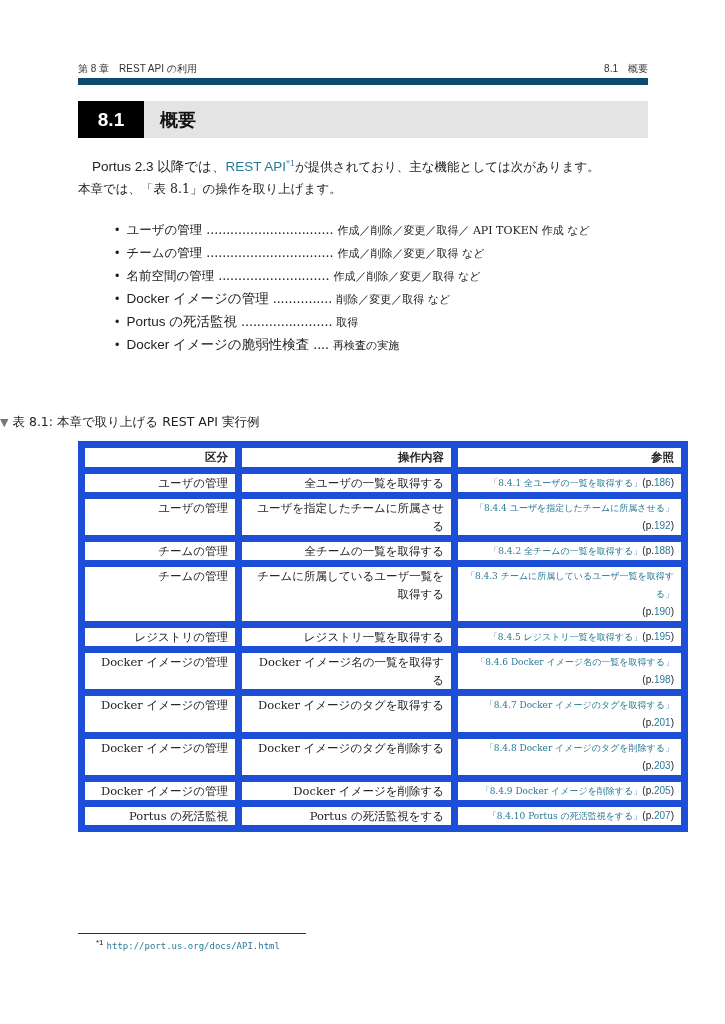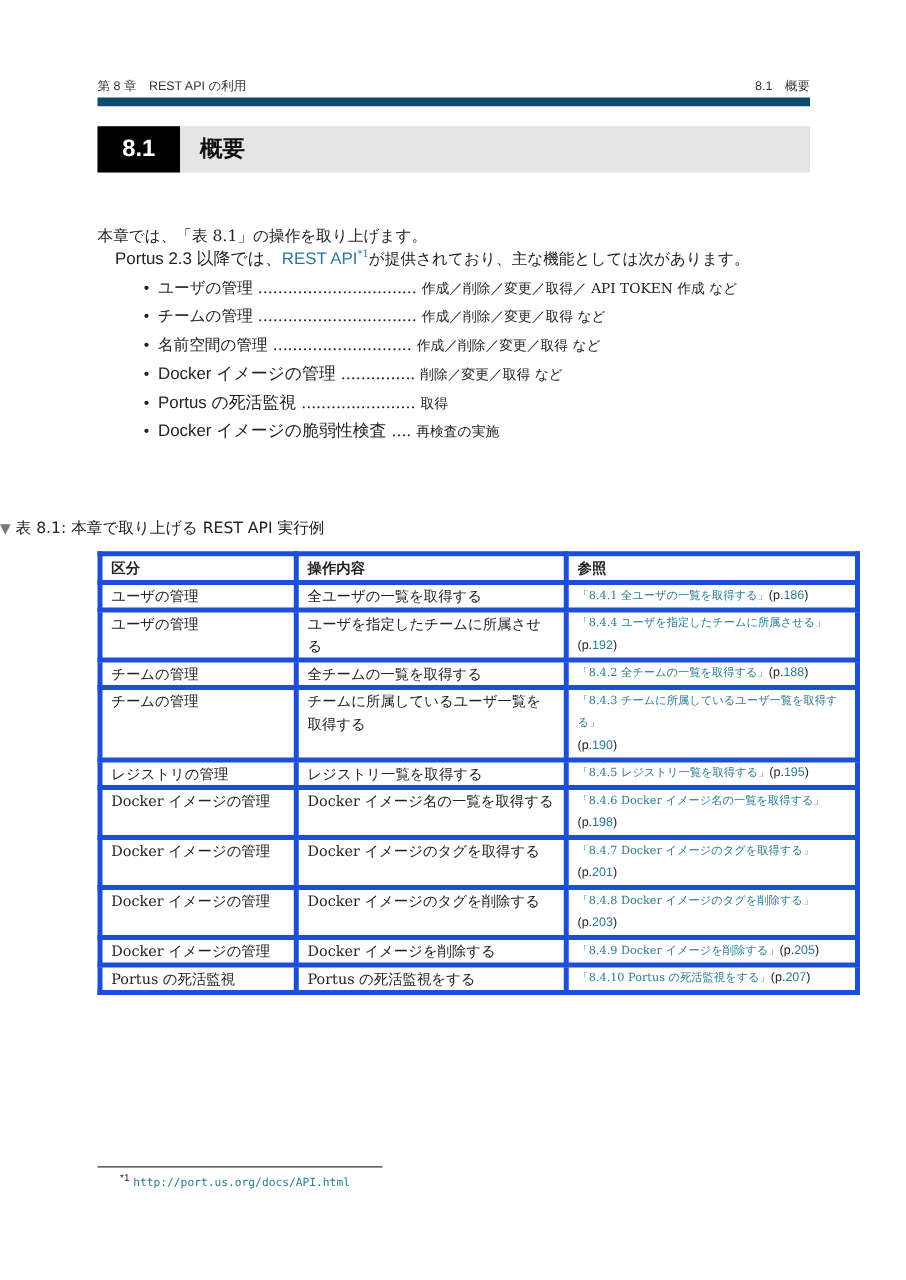--- a/index.html
+++ b/index.html
@@ -15,21 +15,21 @@
   .link { color: #2a7a95; }
   sup { font-size: 8px; vertical-align: super; line-height: 0; }
   .feature-list { position: absolute; left: 104px; top: 209px; margin: 11px; padding: 0; list-style: none; }
   .feature-list li { height: 23px; line-height: 20px; font-size: 12.5px; white-space: nowrap; }
   .feature-list li .bullet { font-family: "Liberation Sans", sans-serif; margin-right: 7px; }
   .feature-list li .latin { font-family: "Liberation Sans", sans-serif; font-size: 13.5px; }
   .feature-list li .desc { font-size: 11px; }
   .caption { position: absolute; left: 0; width: 725px; top: 414px; text-align: left; font-family: "DejaVu Sans", sans-serif; font-size: 12.5px; color: #222; }
   .caption .tri { color: #777; font-size: 11px; }
   table.api-table { position: absolute; left: 78px; top: 441px; width: 610px; border-collapse: collapse; font-size: 11.5px; }
-  table.api-table th, table.api-table td { border: 4px solid #1d4ed8; padding: 0 7px; height: 18px; line-height: 18px; text-align: left; vertical-align: top; }
+  table.api-table th, table.api-table td { border: 7px solid #1d4ed8; padding: 0 7px; height: 18px; line-height: 18px; text-align: right; vertical-align: top; }
   table.api-table th { font-family: "DejaVu Sans", sans-serif; font-weight: bold; font-size: 11.5px; height: 19px; }
   table.api-table col.c1 { width: 157px; }
   table.api-table col.c2 { width: 216px; }
   table.api-table td.ref { font-size: 9px; color: #2a7a95; margin-left: 24px; }
   table.api-table td.ref .page { color: #222; font-family: "Liberation Sans", sans-serif; font-size: 10px; }
   table.api-table td.ref .page .pnum { color: #2a7a95; }
   table.api-table tr.tall td { height: 36px; }
   .footnote-rule { position: absolute; left: 78px; top: 933px; width: 228px; border-top: 1px solid #333; }
   .footnote { position: absolute; left: 96px; top: 938px; font-size: 9.5px; }
   .footnote .mark { font-family: "Liberation Sans", sans-serif; font-size: 8px; vertical-align: super; }
@@ -42,21 +42,21 @@
 <div class="running-header">
   <span class="left">第 8 章　REST API の利用</span>
   <span class="right">8.1　概要</span>
 </div>
 
 <div class="section-heading">
   <div class="num">8.1</div>
   <div class="title">概要</div>
 </div>
 
-<div class="para" style="top:158px; left:92px;margin-top:40px;">
+<div class="para" style="top:158px; left:92px;">
   <span class="latin">Portus 2.3 以降では、</span><span class="link latin">REST API</span><sup class="link">*1</sup><span>が提供されており、主な機能としては次があります。</span>
 </div>
 <div class="para" style="top:181px;">本章では、「表 8.1」の操作を取り上げます。</div>
 
 <ul class="feature-list">
   <li><span class="bullet">•</span><span>ユーザの管理</span> <span>................................</span> <span class="desc">作成／削除／変更／取得／ API TOKEN 作成 など</span></li>
   <li><span class="bullet">•</span><span>チームの管理</span> <span>................................</span> <span class="desc">作成／削除／変更／取得 など</span></li>
   <li><span class="bullet">•</span><span>名前空間の管理</span> <span>............................</span> <span class="desc">作成／削除／変更／取得 など</span></li>
   <li><span class="bullet">•</span><span class="latin">Docker イメージの管理</span> <span>...............</span> <span class="desc">削除／変更／取得 など</span></li>
   <li><span class="bullet">•</span><span class="latin">Portus の死活監視</span> <span>.......................</span> <span class="desc">取得</span></li>

